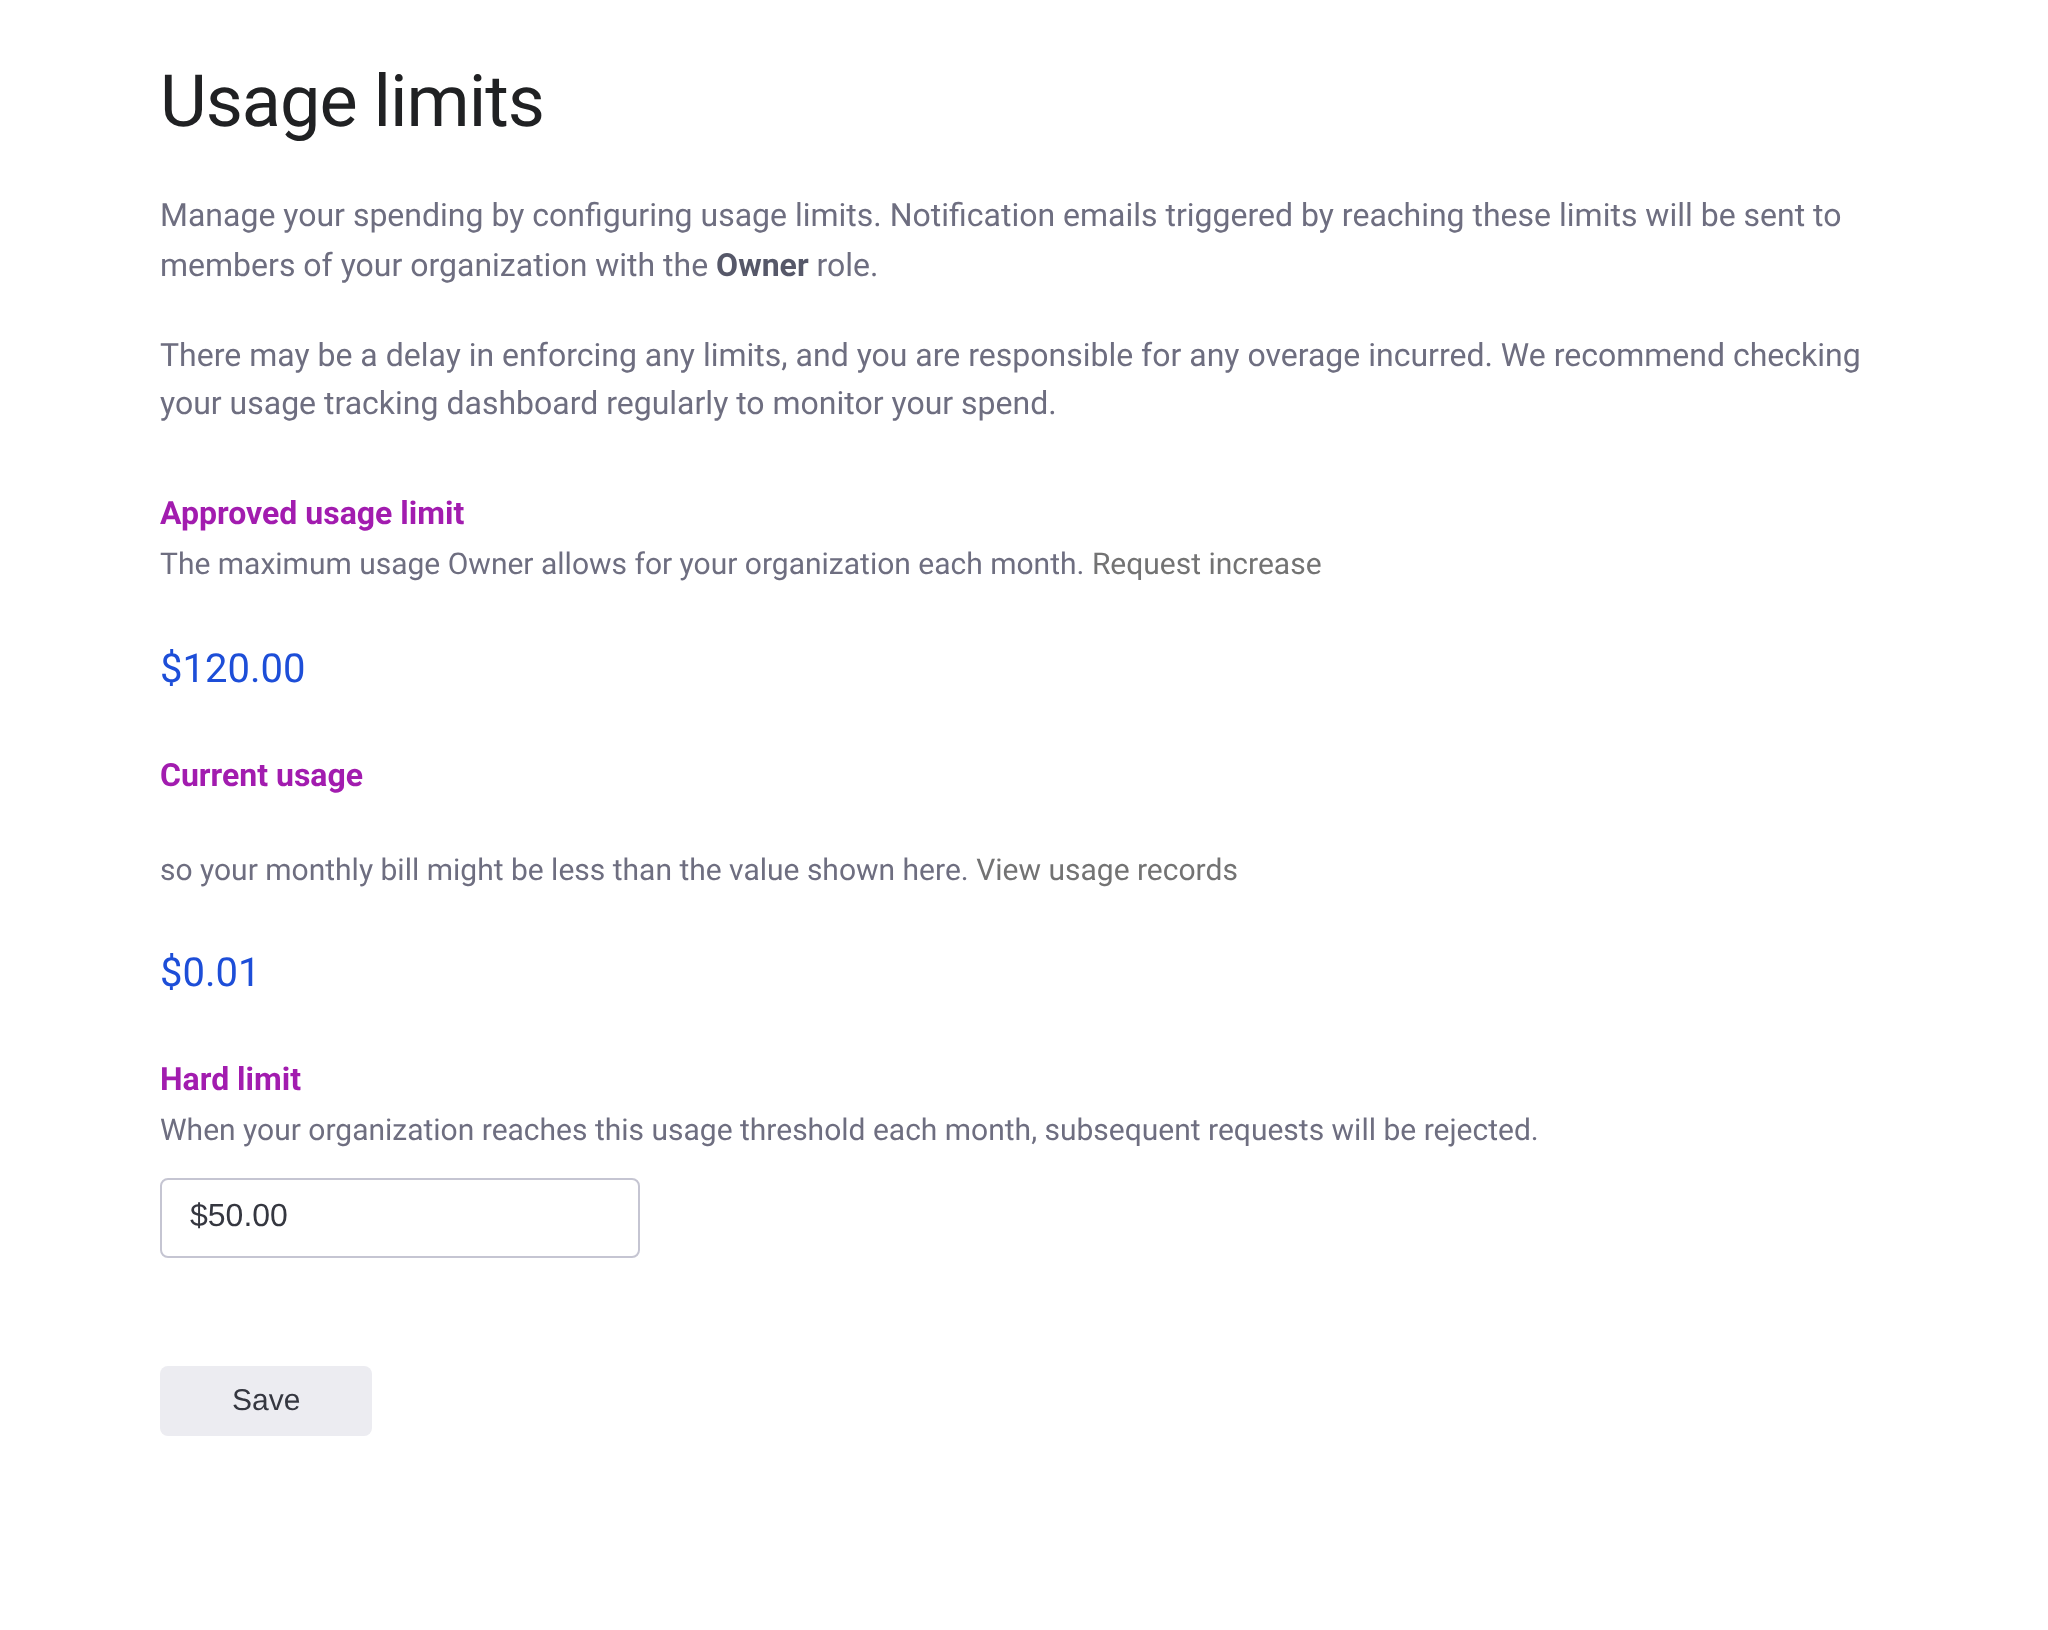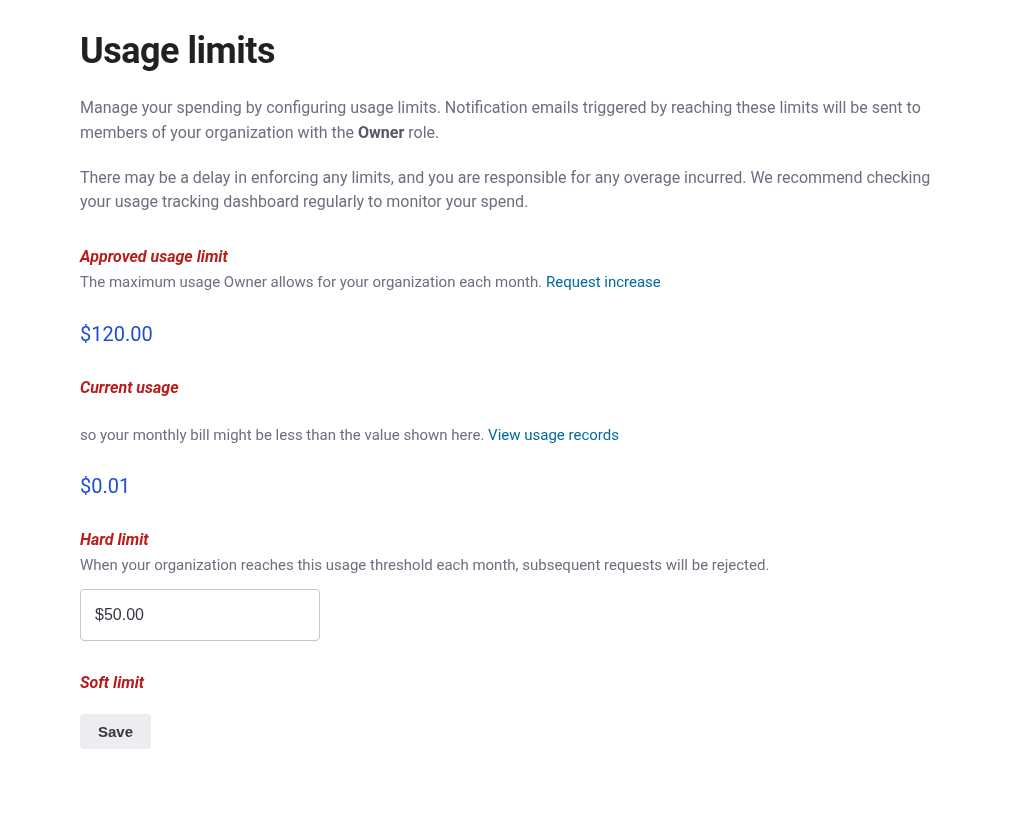--- a/index.html
+++ b/index.html
@@ -9,21 +9,21 @@
     }
     body {
       font-family: -apple-system, BlinkMacSystemFont, "Segoe UI", Roboto, "Helvetica Neue", Arial, sans-serif;
       background: #ffffff;
       color: #353740;
       padding: 30px 80px;
       width: 1024px;
     }
     h1.page-title {
       font-size: 36px;
-      font-weight: 700;
+      font-weight: 400;
       color: #202123;
       letter-spacing: -0.5px;
     }
     p.intro {
       margin-top: 24px;
       font-size: 16px;
       line-height: 1.55;
       color: #6e6e80;
       max-width: 870px;
     }
@@ -33,66 +33,64 @@
     .owner-bold {
       font-weight: 700;
       color: #565869;
     }
     .section {
       margin-top: 32px;
     }
     .section-title {
       font-size: 16px;
       font-weight: 700;
-      color: #b91c1c;
-      font-style: italic;
+      color: #a21caf;
     }
     .section-desc {
       margin-top: 6px;
       font-size: 15px;
       line-height: 1.45;
       color: #6e6e80;
       max-width: 760px;
     }
     .section-desc br {
       line-height: 1.45;
     }
     a.green-link {
-      color: #0369a1;
+      color: #737373;
       text-decoration: none;
       cursor: pointer;
       text-align: center;
     }
     .value-display {
       margin-top: 28px;
       font-size: 20px;
       color: #1d4ed8;
     }
     input.limit-input {
       margin-top: 12px;
       width: 240px;
-      height: 52px;
+      height: 40px;
       padding: 8px 14px;
       font-size: 16px;
       color: #353740;
       border: 1px solid #c5c5d2;
       border-radius: 4px;
       background: #ffffff;
       outline: none;
     }
     button.save-btn {
       margin-top: 22px;
-      padding: 9px 18px;
+      padding: 9px 36px;
       font-size: 15px;
       color: #353740;
       background: #ececf1;
       border: none;
       border-radius: 4px;
       cursor: pointer;
-      font-weight: bold;
     }
   </style>
 </head>
 <body>
 
 
 
 <h1 class="page-title">Usage limits</h1>
 
 <p class="intro">
@@ -118,19 +116,18 @@
   <div class="value-display">$0.01</div>
 </div>
 
 <div class="section">
   <div class="section-title">Hard limit</div>
   <div class="section-desc">When your organization reaches this usage threshold each month, subsequent requests will be rejected.</div>
   <input type="text" class="limit-input" value="$50.00" style="">
 </div>
 
 <div class="section">
-  <div class="section-title">Soft limit</div>
 </div>
 
 <button class="save-btn">Save</button>
 
 
 
 
 </body></html>

